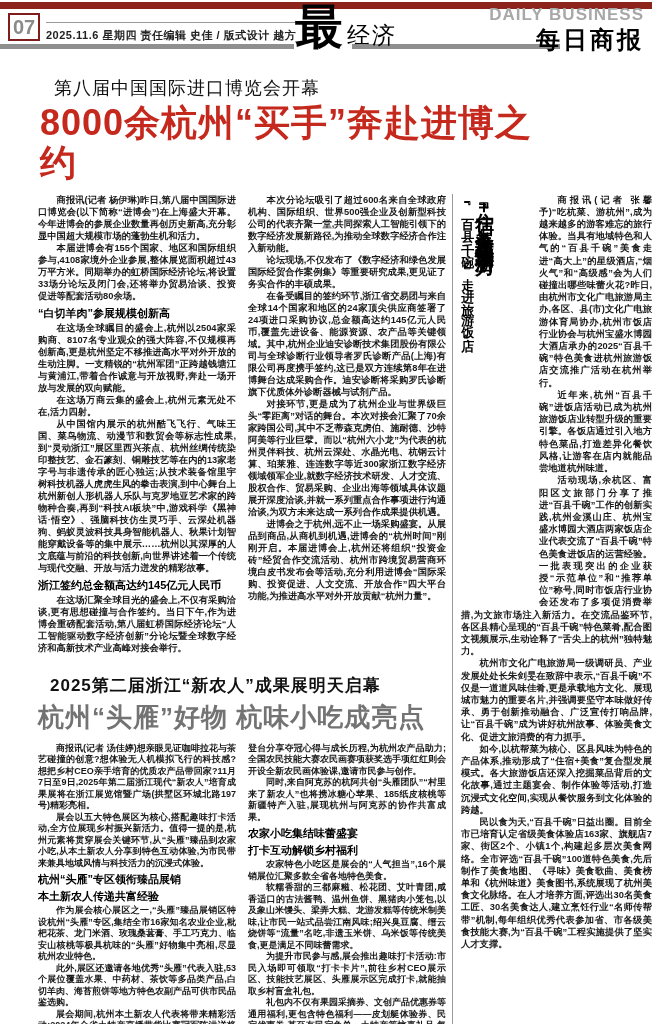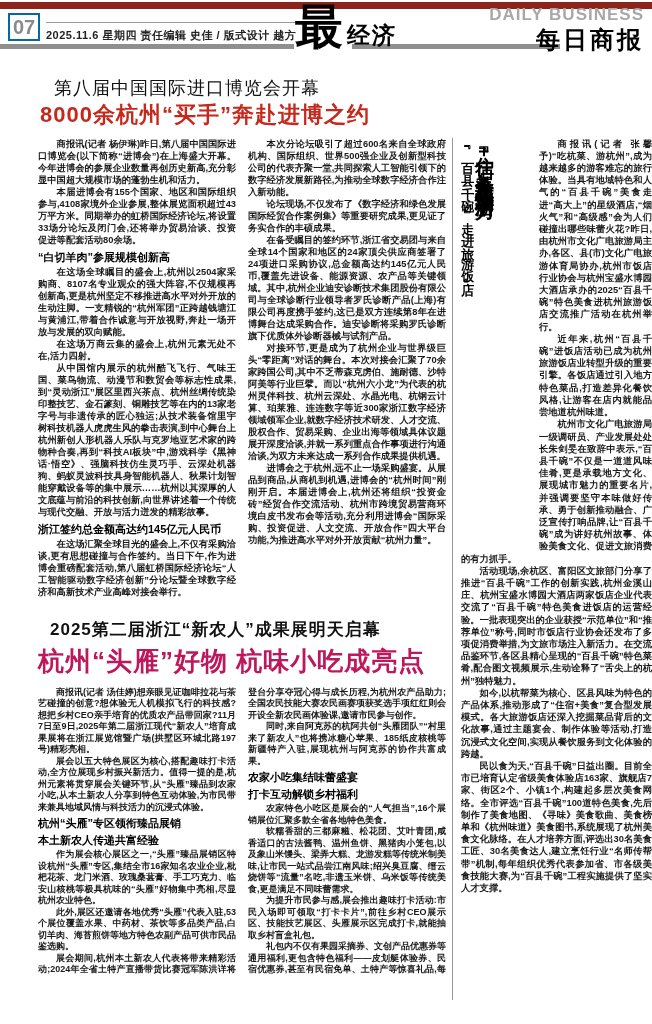--- a/index.html
+++ b/index.html
@@ -7,42 +7,42 @@
     --top-bar:#8c241c;
     --rule-gray:#8f8f8f;
     --masthead-gray:#a8a8a8;
     --ink:#1a1a1a;
   }
   *{margin:0;padding:0;box-sizing:border-box;}
   body{background:#e8e8e8;font-family:"Liberation Sans",sans-serif;color:var(--ink);}
   .page{position:relative;width:652px;height:1024px;background:#fff;margin:0 auto;overflow:hidden;}
   .topbar{position:absolute;top:2px;left:0;width:652px;height:7px;background:var(--top-bar);}
   
-  .pagenum{position:absolute;left:8px;top:13px;width:32px;height:28px;border:2px solid #0369a1;color:#8a8a8a;font-size:20px;font-weight:bold;text-align:center;line-height:24px;}
+  .pagenum{position:absolute;left:8px;top:13px;width:32px;height:28px;border:2px solid #7f1d1d;color:#8a8a8a;font-size:20px;font-weight:bold;text-align:center;line-height:24px;}
   .thin-rule{position:absolute;left:46px;top:22px;width:252px;height:1px;background:#9a9a9a;}
   .dateline{position:absolute;left:46px;top:28px;font-size:11px;font-weight:bold;color:#222;letter-spacing:.5px;}
   .rule-left{position:absolute;left:0;top:44px;width:294px;height:5px;background:var(--rule-gray);}
   .rule-right{position:absolute;left:352px;top:44px;width:208px;height:5px;background:var(--rule-gray);}
   .logo-big{position:absolute;left:295px;top:2px;font-family:"DejaVu Serif",serif;font-size:48px;font-weight:bold;color:#000;line-height:1;}
-  .logo-small{position:absolute;left:347px;top:20px;font-size:23px;font-weight:bold;color:#000;letter-spacing:2px;}
+  .logo-small{position:absolute;left:347px;top:20px;font-size:23px;font-weight:normal;color:#000;letter-spacing:2px;}
   .masthead-en{position:absolute;right:8px;top:5px;font-size:17px;font-weight:bold;color:var(--masthead-gray);letter-spacing:1px;}
   .masthead-cn{position:absolute;right:8px;top:24px;font-size:24px;font-weight:bold;color:#000;letter-spacing:3px;}
   
   .content{position:absolute;top:70px;left:0;width:652px;}
   .head1{padding:4px 90px 0 40px;}
   .kicker1{font-size:18px;font-weight:500;color:#111;margin:2px 0 3px 14px;letter-spacing:1px;}
-  .headline1{font-size:22px;font-weight:bold;color:var(--headline-red);line-height:1.12;letter-spacing:1px;}
+  .headline1{font-size:36px;font-weight:bold;color:var(--headline-red);line-height:1.12;letter-spacing:1px;}
   .body-row{display:flex;padding-left:38px;margin-top:10px;}
   .main-col{width:408px;}
   .art1-body{column-count:2;column-gap:12px;column-fill:auto;height:468px;overflow:hidden;font-size:9.3px;line-height:12px;text-align:justify;}
   .para{text-indent:2em;margin:0;font-weight:bold;}
   .subhead{font-size:11px;font-weight:bold;margin:5px 0 3px;text-indent:0;color:#000;}
   .art2{margin-top:12px;}
   .kicker2{font-size:17px;font-weight:600;color:#111;margin:0 0 3px 12px;letter-spacing:1px;}
-  .headline2{font-size:26px;font-weight:bold;color:#be185d;letter-spacing:1px;margin:0 0 8px 0;}
+  .headline2{font-size:26px;font-weight:bold;color:#737373;letter-spacing:1px;margin:0 0 8px 0;}
   .art2-body{column-count:2;column-gap:12px;column-fill:auto;height:300px;overflow:hidden;font-size:9px;line-height:11.5px;text-align:justify;}
   .sidebar{width:200px;margin-left:6px;border-left:1px solid #999;padding-left:8px;height:862px;overflow:hidden;font-size:9.3px;line-height:12.2px;text-align:justify;}
   .v-head{float:left;width:70px;height:402px;display:flex;flex-direction:row;gap:5px;margin:2px 8px 4px 0;}
   .v-sub{writing-mode:vertical-rl;font-size:13px;font-weight:bold;letter-spacing:12px;color:#000;}
   .v-main{writing-mode:vertical-rl;font-size:19px;font-weight:800;letter-spacing:2px;color:#000;}
 </style>
 </head>
 <body>
 
 <div class="page">
@@ -105,21 +105,21 @@
       </div>
 
       <div class="sidebar">
         <div class="v-head">
           <div class="v-sub">『百县千碗』走进旅游饭店</div>
           <div class="v-main">『住宿+美食』激发杭州文旅市场新活力</div>
         </div>
         <div>
             <p class="para">商报讯(记者 张馨予)“吃杭菜、游杭州”,成为越来越多的游客难忘的旅行体验。当具有地域特色和人气的“百县千碗”美食走进“高大上”的星级酒店,“烟火气”和“高级感”会为人们碰撞出哪些味蕾火花?昨日,由杭州市文化广电旅游局主办,各区、县(市)文化广电旅游体育局协办,杭州市饭店行业协会与杭州宝盛水博园大酒店承办的2025“百县千碗”特色美食进杭州旅游饭店交流推广活动在杭州举行。</p>
             <p class="para">近年来,杭州“百县千碗”进饭店活动已成为杭州旅游饭店业转型升级的重要引擎。各饭店通过引入地方特色菜品,打造差异化餐饮风格,让游客在店内就能品尝地道杭州味道。</p>
+            <p class="para">活动现场,余杭区、富阳区文旅部门分享了推进“百县千碗”工作的创新实践,杭州金溪山庄、杭州宝盛水博园大酒店两家饭店企业代表交流了“百县千碗”特色美食进饭店的运营经验。一批表现突出的企业获授“示范单位”和“推荐单位”称号,同时市饭店行业协会还发布了多项促消费举措,为文旅市场注入新活力。在交流品鉴环节,各区县精心呈现的“百县千碗”特色菜肴,配合图文视频展示,生动诠释了“舌尖上的杭州”独特魅力。</p>
             <p class="para">杭州市文化广电旅游局一级调研员、产业发展处处长朱剑旻在致辞中表示,“百县千碗”不仅是一道道风味佳肴,更是承载地方文化、展现城市魅力的重要名片,并强调要坚守本味做好传承、勇于创新推动融合、广泛宣传打响品牌,让“百县千碗”成为讲好杭州故事、体验美食文化、促进文旅消费的有力抓手。</p>
-            <p class="para">活动现场,余杭区、富阳区文旅部门分享了推进“百县千碗”工作的创新实践,杭州金溪山庄、杭州宝盛水博园大酒店两家饭店企业代表交流了“百县千碗”特色美食进饭店的运营经验。一批表现突出的企业获授“示范单位”和“推荐单位”称号,同时市饭店行业协会还发布了多项促消费举措,为文旅市场注入新活力。在交流品鉴环节,各区县精心呈现的“百县千碗”特色菜肴,配合图文视频展示,生动诠释了“舌尖上的杭州”独特魅力。</p>
             <p class="para">如今,以杭帮菜为核心、区县风味为特色的产品体系,推动形成了“住宿+美食”复合型发展模式。各大旅游饭店还深入挖掘菜品背后的文化故事,通过主题宴会、制作体验等活动,打造沉浸式文化空间,实现从餐饮服务到文化体验的跨越。</p>
             <p class="para">民以食为天,“百县千碗”日益出圈。目前全市已培育认定省级美食体验店163家、旗舰店7家、街区2个、小镇1个,构建起多层次美食网络。全市评选“百县千碗”100道特色美食,先后制作了美食地图、《寻味》美食歌曲、美食榜单和《杭州味道》美食图书,系统展现了杭州美食文化脉络。在人才培养方面,评选出30名美食工匠、30名美食达人,建立烹饪行业“名师传帮带”机制,每年组织优秀代表参加省、市各级美食技能大赛,为“百县千碗”工程实施提供了坚实人才支撑。</p>
           </div>
       </div>
     </div>
   </div>
 </div>
 
 </body></html>

